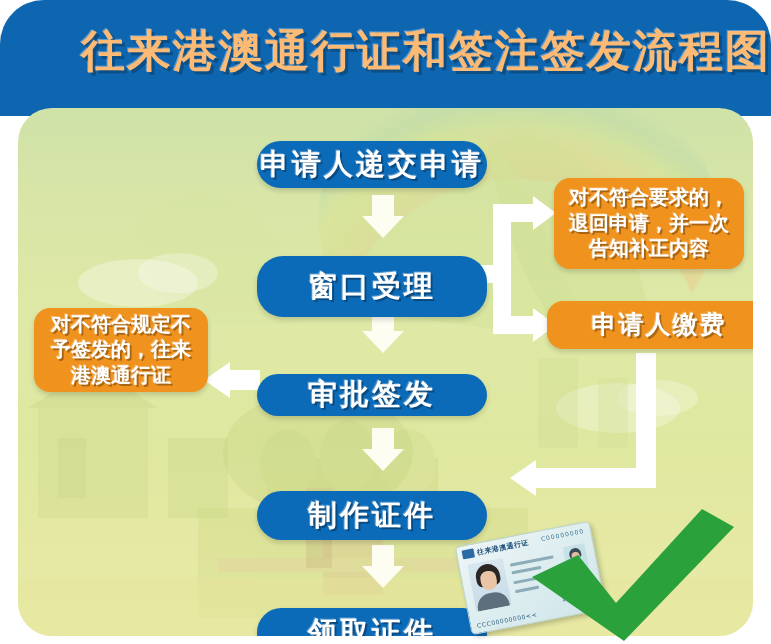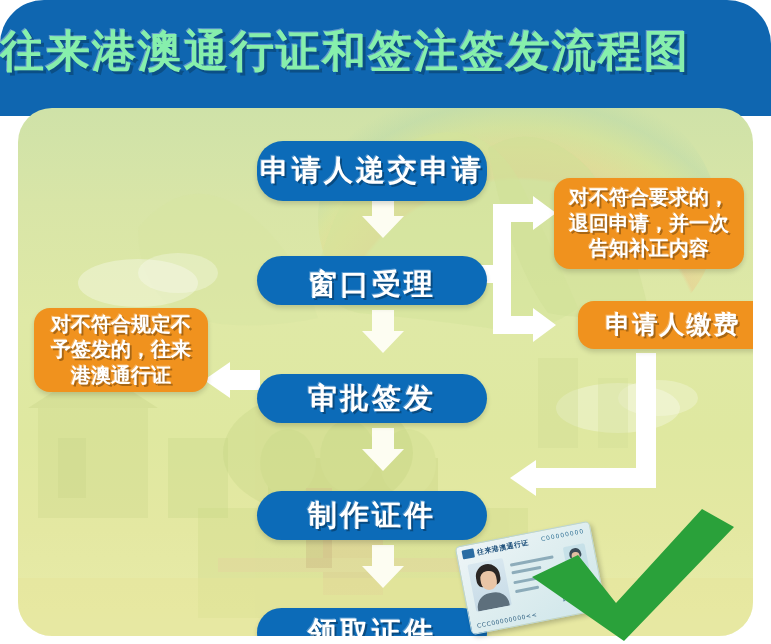--- a/index.html
+++ b/index.html
@@ -11,23 +11,23 @@
 
   
   .header{
     position:absolute;left:0;top:0;width:771px;height:116px;
     background:#0f66b0;
     border-radius:44px 44px 0 0;
     overflow:hidden;
   }
   .header-title{
     position:absolute;left:0;top:22px;width:771px;
-    text-align:left;
+    text-align:right;
     font-size:44px;font-weight:bold;letter-spacing:2px;
-    color:#86efac;
+    color:#fdba74;
     font-family:"DejaVu Sans","Liberation Sans",sans-serif;
     text-shadow:3px 3px 0 rgba(10,60,100,.55), -1px -1px 0 rgba(255,255,255,.35);
     white-space:nowrap;
   }
 
   
   .panel{
     position:absolute;left:18px;top:108px;width:735px;height:528px;
     border-radius:34px;
     overflow:hidden;
@@ -208,45 +208,45 @@
         <polygon class="arr-plain" points="212,254 186,272 212,290"></polygon>
       </g>
 
       <g>
         <rect class="arr-plain" x="618" y="245" width="20" height="135"></rect>
         <rect class="arr-plain" x="515" y="360" width="123" height="20"></rect>
         <polygon class="arr-plain" points="518,352 492,370 518,388"></polygon>
       </g>
     </svg>
 
-    <div class="node blue" style="left:239px;top:33px;width:230px;height:60px;">
+    <div class="node blue" style="left:239px;top:33px;width:230px;height:47px;">
       <span>申请人递交申请</span>
     </div>
 
-    <div class="node blue" style="left:239px;top:148px;width:230px;height:49px;align-items:flex-end;">
+    <div class="node blue" style="left:239px;top:148px;width:230px;height:61px;">
       <span>窗口受理</span>
     </div>
 
-    <div class="node blue" style="left:239px;top:266px;width:230px;height:49px;">
+    <div class="node blue" style="left:239px;top:266px;width:230px;height:42px;">
       <span>审批签发</span>
     </div>
 
     <div class="node blue" style="left:239px;top:383px;width:230px;height:49px;font-family:Liberation Mono, monospace;">
       <span>制作证件</span>
     </div>
 
     <div class="node blue" style="left:239px;top:500px;width:230px;height:49px;">
       <span>领取证件</span>
     </div>
 
     <div class="node orange" style="left:536px;top:70px;width:190px;height:91px;">
       <span>对不符合要求的，退回申请，并一次告知补正内容</span>
     </div>
 
-    <div class="node orange" style="left:560px;top:193px;width:190px;height:48px;font-size:25px;letter-spacing:2px;">
+    <div class="node orange" style="left:529px;top:193px;width:224px;height:48px;font-size:25px;letter-spacing:2px;">
       <span>申请人缴费</span>
     </div>
 
     <div class="node orange" style="left:16px;top:200px;width:174px;height:84px;">
       <span>对不符合规定不予签发的，往来港澳通行证</span>
     </div>
 
   </div>
 
   <div class="card">

